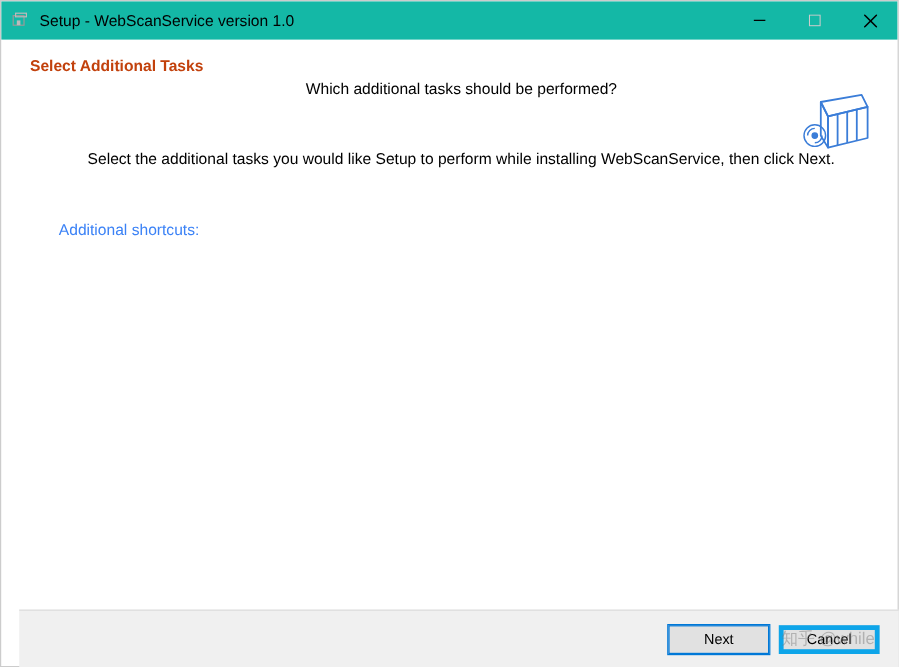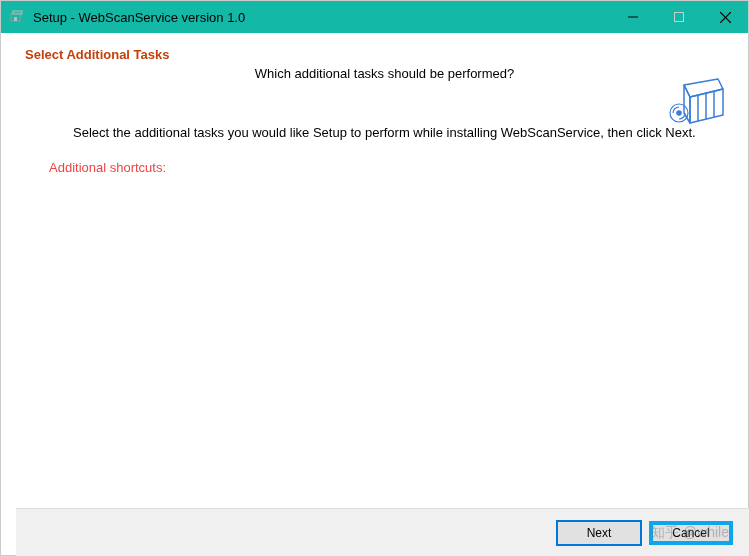--- a/index.html
+++ b/index.html
@@ -67,25 +67,25 @@
       top: 38px;
     }
     .content {
       padding: 20px 24px 0 48px;
     }
     .instruction {
       margin-left: -24px;
       padding-left: 24px;
       font-size: 13px;
       color: #000;
-      margin-bottom: 20px;
+      margin-bottom: 44px;
     }
     .section-label {
       font-size: 13px;
-      color: #ef4444;
+      color: #3b82f6;
       margin-bottom: 10px;
     }
     .checkbox-row {
       display: flex;
       align-items: center;
       gap: 4px;
     }
     .checkbox {
       width: 14px;
       height: 14px;

